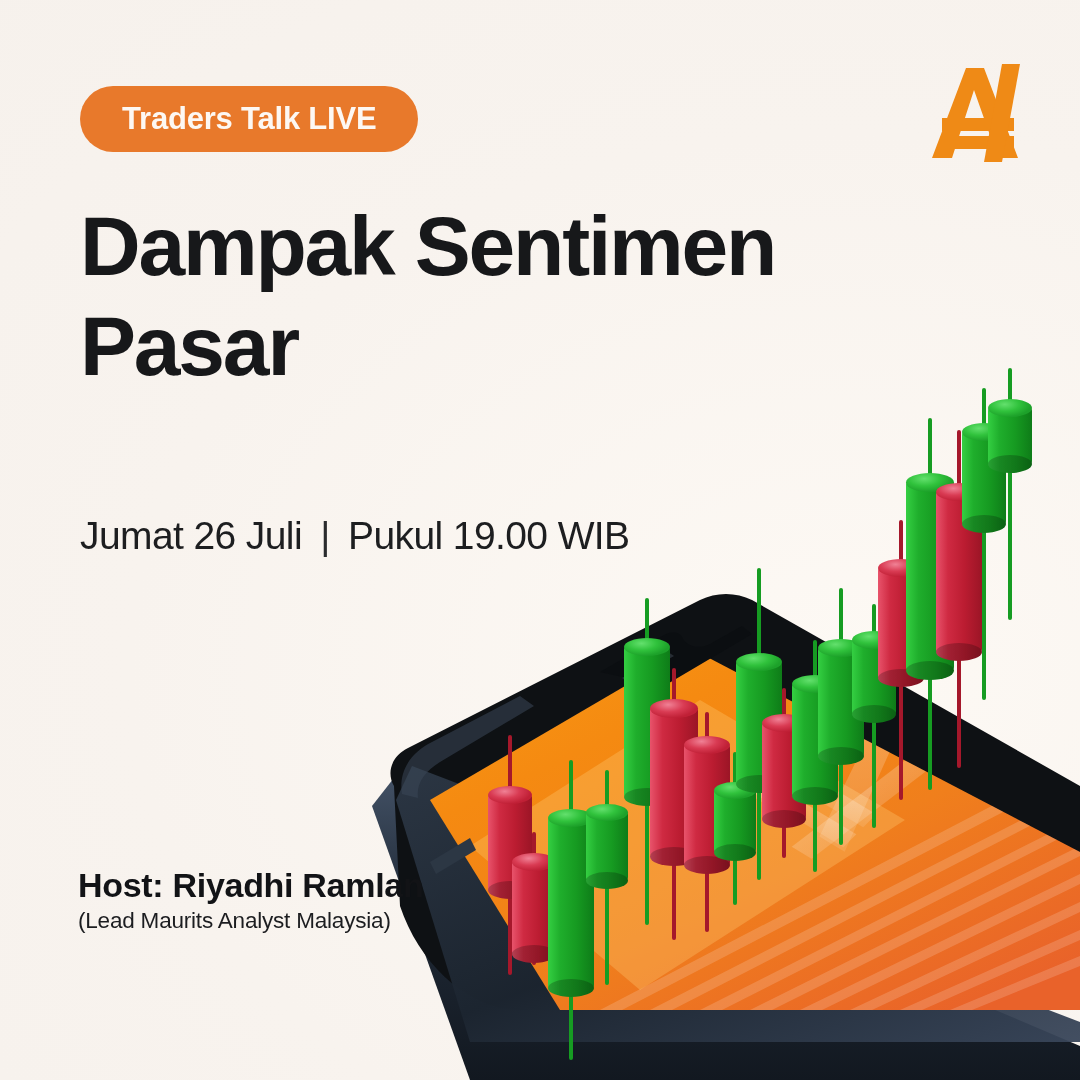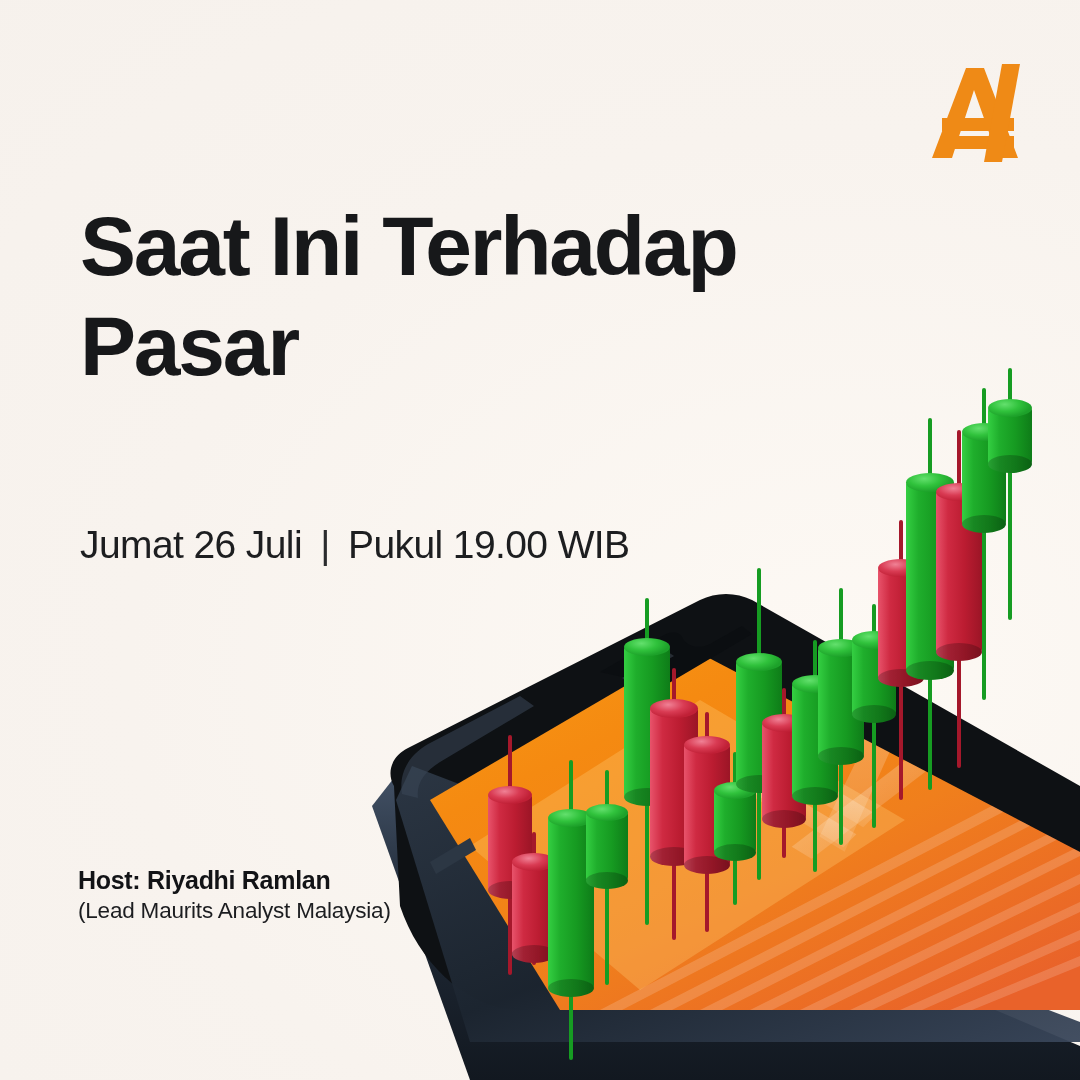--- a/index.html
+++ b/index.html
@@ -32,27 +32,26 @@
     color:#17181a;font-size:84px;line-height:100px;
     font-weight:bold;letter-spacing:-2.2px;
   }
   .headline div{white-space:nowrap;}
 
   
   .dateline{
     position:absolute;left:80px;top:514px;
     color:#1d1e20;font-size:39px;font-weight:normal;letter-spacing:-0.6px;
     white-space:nowrap;
-    margin-top:9px;
   }
   .dateline .sep{color:#2a2b2d;padding:0 8px;font-weight:300;}
 
   
   .credits{position:absolute;left:78px;top:866px;z-index:40;}
-  .cr-name{color:#121316;font-size:25px;font-weight:bold;letter-spacing:-0.3px;white-space:nowrap;}
+  .cr-name{color:#121316;font-size:34px;font-weight:bold;letter-spacing:-0.3px;white-space:nowrap;}
   .cr-role{color:#1c1d20;font-size:22.5px;font-weight:normal;letter-spacing:-0.2px;white-space:nowrap;margin-top:3px;}
   .cr-block+.cr-block{margin-top:42px;}
 
   
   #phoneWrap{position:absolute;left:0;top:0;width:1080px;height:1080px;}
   .shadow{
     position:absolute;left:360px;top:820px;width:720px;height:230px;
     background:radial-gradient(closest-side, rgba(110,105,115,.28), rgba(160,155,160,0) 72%);
     filter:blur(14px);
   }
@@ -250,34 +249,37 @@
         <div class="cap" style="top: 423px; height: 18px; width: 44px; background: radial-gradient(60% 70% at 38% 30%, rgb(99, 224, 109) 0%, rgb(48, 194, 60) 55%, rgb(29, 161, 42) 100%);"></div>
       </div>
       <div class="cd" style="left: 988px; top: 0px; width: 44px; height: 1080px;">
         <div class="wick" style="top: 368px; height: 252px; width: 4px; background: rgb(22, 156, 34);"></div>
         <div class="body" style="top: 408px; height: 56px; width: 44px; background: linear-gradient(90deg, rgb(52, 207, 66) 0%, rgb(31, 174, 44) 26%, rgb(22, 154, 33) 62%, rgb(14, 124, 24) 100%);"></div>
         <div class="cap" style="top: 455px; height: 18px; width: 44px; background: linear-gradient(90deg, rgb(52, 207, 66) 0%, rgb(31, 174, 44) 26%, rgb(22, 154, 33) 62%, rgb(14, 124, 24) 100%); filter: brightness(0.78);"></div>
         <div class="cap" style="top: 399px; height: 18px; width: 44px; background: radial-gradient(60% 70% at 38% 30%, rgb(99, 224, 109) 0%, rgb(48, 194, 60) 55%, rgb(29, 161, 42) 100%);"></div>
       </div>
     </div>
 
+  <div class="badge">
+    <span>Traders Talk LIVE</span>
+  </div>
 
   <div class="logo">
     <svg viewBox="0 0 104 100" width="104" height="100" aria-hidden="true">
       <g fill="#ef8a16">
         <path d="M4 96 L38 6 L56 6 L90 96 L70 96 L46 28 L24 96 Z"></path>
         <rect x="14" y="56" width="72" height="13"></rect>
         <rect x="14" y="74" width="72" height="13"></rect>
         <path d="M74 2 L92 2 L74 100 L56 100 Z"></path>
       </g>
     </svg>
   </div>
 
   <div class="headline">
-    <div>Saat Ini Terhadap</div>
+    <div>Dampak Sentimen</div>
     <div>Pasar</div>
   </div>
 
   <div class="dateline">
     <span>Jumat 26 Juli</span>
     <span class="sep">|</span>
     <span>Pukul 19.00 WIB</span>
   </div>
 
   <div class="credits">

